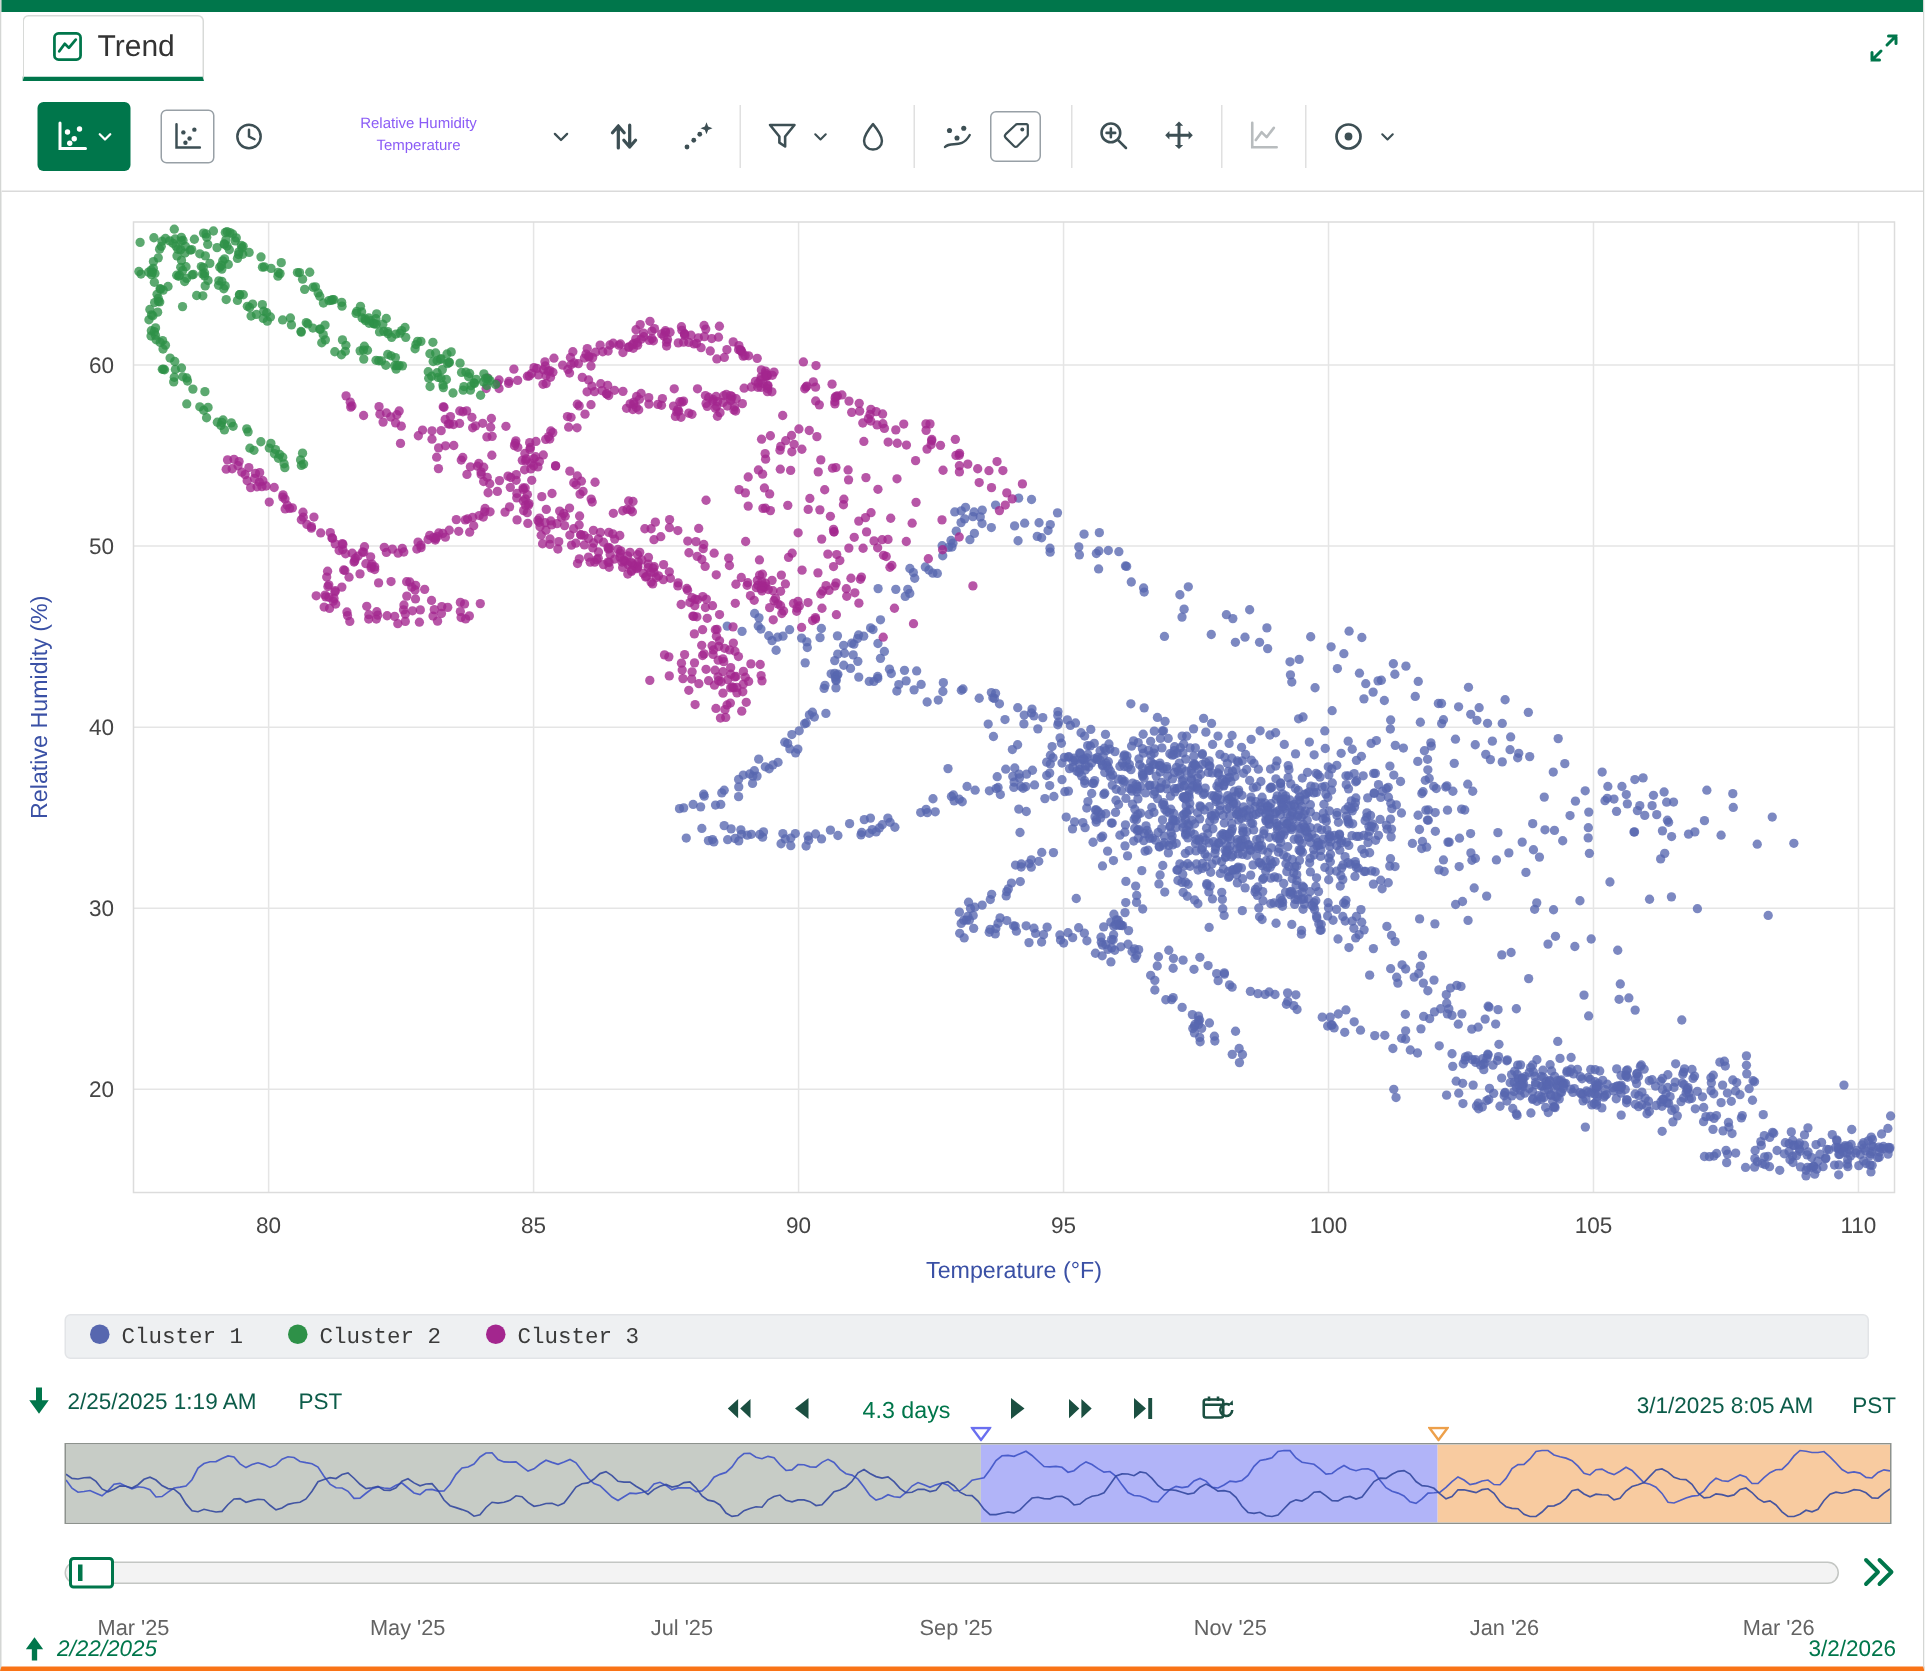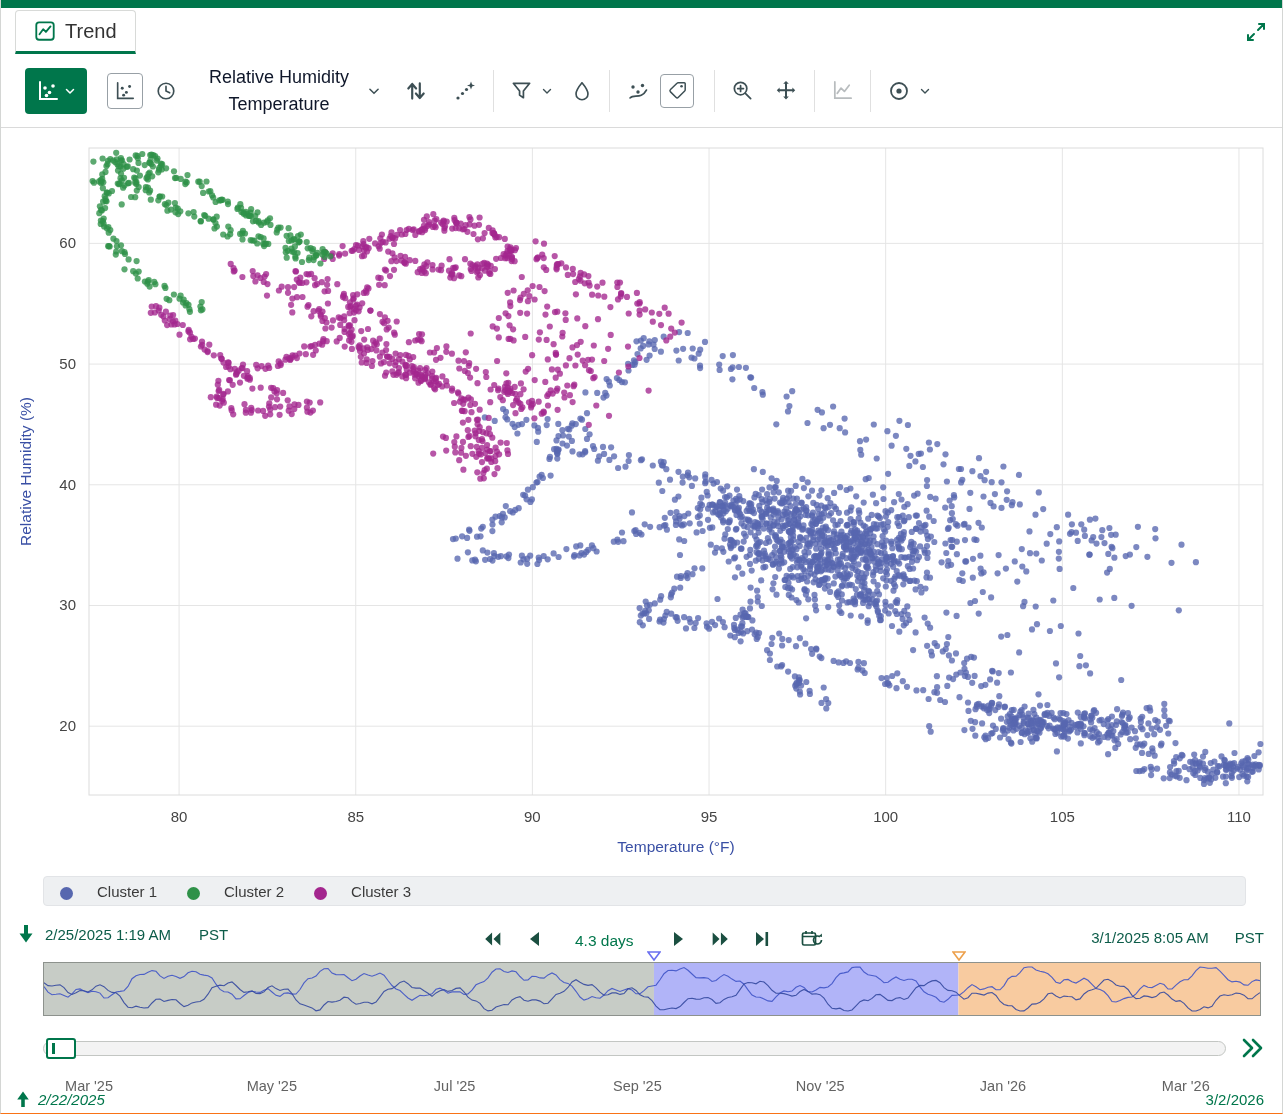--- a/index.html
+++ b/index.html
@@ -1,36 +1,36 @@
 <!DOCTYPE html>
 <html><head>
 <meta charset="utf-8">
 <style>
   * { box-sizing: border-box; margin: 0; padding: 0; }
   html,body { background:#fff; }
   body { font-family:"Liberation Sans", sans-serif; width:1283px; height:1114px; position:relative; overflow:hidden; }
-  .app { position:absolute; inset:0; border-left:1px solid #d4d6d4; border-right:1px solid #d4d6d4; border-bottom:1px solid #f97316; background:#fff; }
+  .app { position:absolute; inset:0; border-left:1px solid #d4d6d4; border-right:1px solid #d4d6d4; border-bottom:3px solid #f97316; background:#fff; }
 
   .topbar { position:absolute; top:0; left:0; right:0; height:8px; background:#00764B; }
 
   .tabrow { position:absolute; top:8px; left:0; right:0; height:46px; background:#fff; }
   .tab { position:absolute; left:14px; top:2px; height:44px; display:flex; align-items:center; gap:9px; padding:0 18px;
          background:#fff; border:1px solid #d8dad8; border-bottom:3px solid #00764B; border-radius:4px 4px 0 0;
          font-size:20px; color:#333; cursor:pointer; }
   .expand-btn { position:absolute; right:14px; top:12px; width:24px; height:24px; cursor:pointer; }
 
   .toolbar { position:absolute; top:54px; left:0; right:0; height:74px; display:flex; align-items:center; padding-left:24px; border-bottom:1px solid #dadada; background:#fff; }
   .tb-divider { width:1px; height:42px; background:#e0e0e0; margin:0 12px; }
   .btn-primary { width:62px; height:46px; background:#00764B; border-radius:4px; display:flex; align-items:center; justify-content:center; gap:4px; margin-right:20px; cursor:pointer; }
   .btn-boxed { width:36px; height:36px; border:1px solid #98a0a6; border-radius:4px; display:flex; align-items:center; justify-content:center; cursor:pointer; background:#fff; }
   .tb-icon { display:flex; align-items:center; justify-content:center; cursor:pointer; padding:4px; }
-  .signal-names { width:152px; text-align:center; font-size:18px; color:#0f172a; line-height:1.45; margin:0 8px 0 14px; cursor:pointer; }
+  .signal-names { width:152px; text-align:center; font-size:10px; color:#8b5cf6; line-height:1.45; margin:0 8px 0 14px; cursor:pointer; }
 
   .legendbar { position:absolute; top:876px; left:42px; right:36px; height:30px; background:#eef0f2; border:1px solid #e2e4e7; border-radius:4px; display:flex; align-items:center; padding-left:16px; gap:30px; }
-  .legend-item { display:flex; align-items:flex-end; gap:24px; font-size:15px; color:#3a3a3a; cursor:pointer; }
+  .legend-item { display:flex; align-items:flex-start; gap:8px; font-size:15px; color:#3a3a3a; cursor:pointer;font-family:Liberation Mono, monospace; }
   .legend-dot { width:13px; height:13px; border-radius:50%; }
 
   .timebar { position:absolute; top:920px; left:0; right:0; height:34px; font-size:15px; color:#0c5c49; }
   .tb-left { position:absolute; left:16px; top:4px; display:flex; align-items:center; gap:10px; }
   .tb-right { position:absolute; right:18px; top:9px; display:flex; align-items:center; gap:8px; }
   .tb-center { position:absolute; left:470px; top:4px; display:flex; align-items:center; }
   .tb-center .tb-icon { margin:0 7px; }
   .duration { color:#00764B; font-size:15.5px; margin:4px 26px 0 22px; cursor:pointer; }
   .tz { margin-left:18px; }
 

